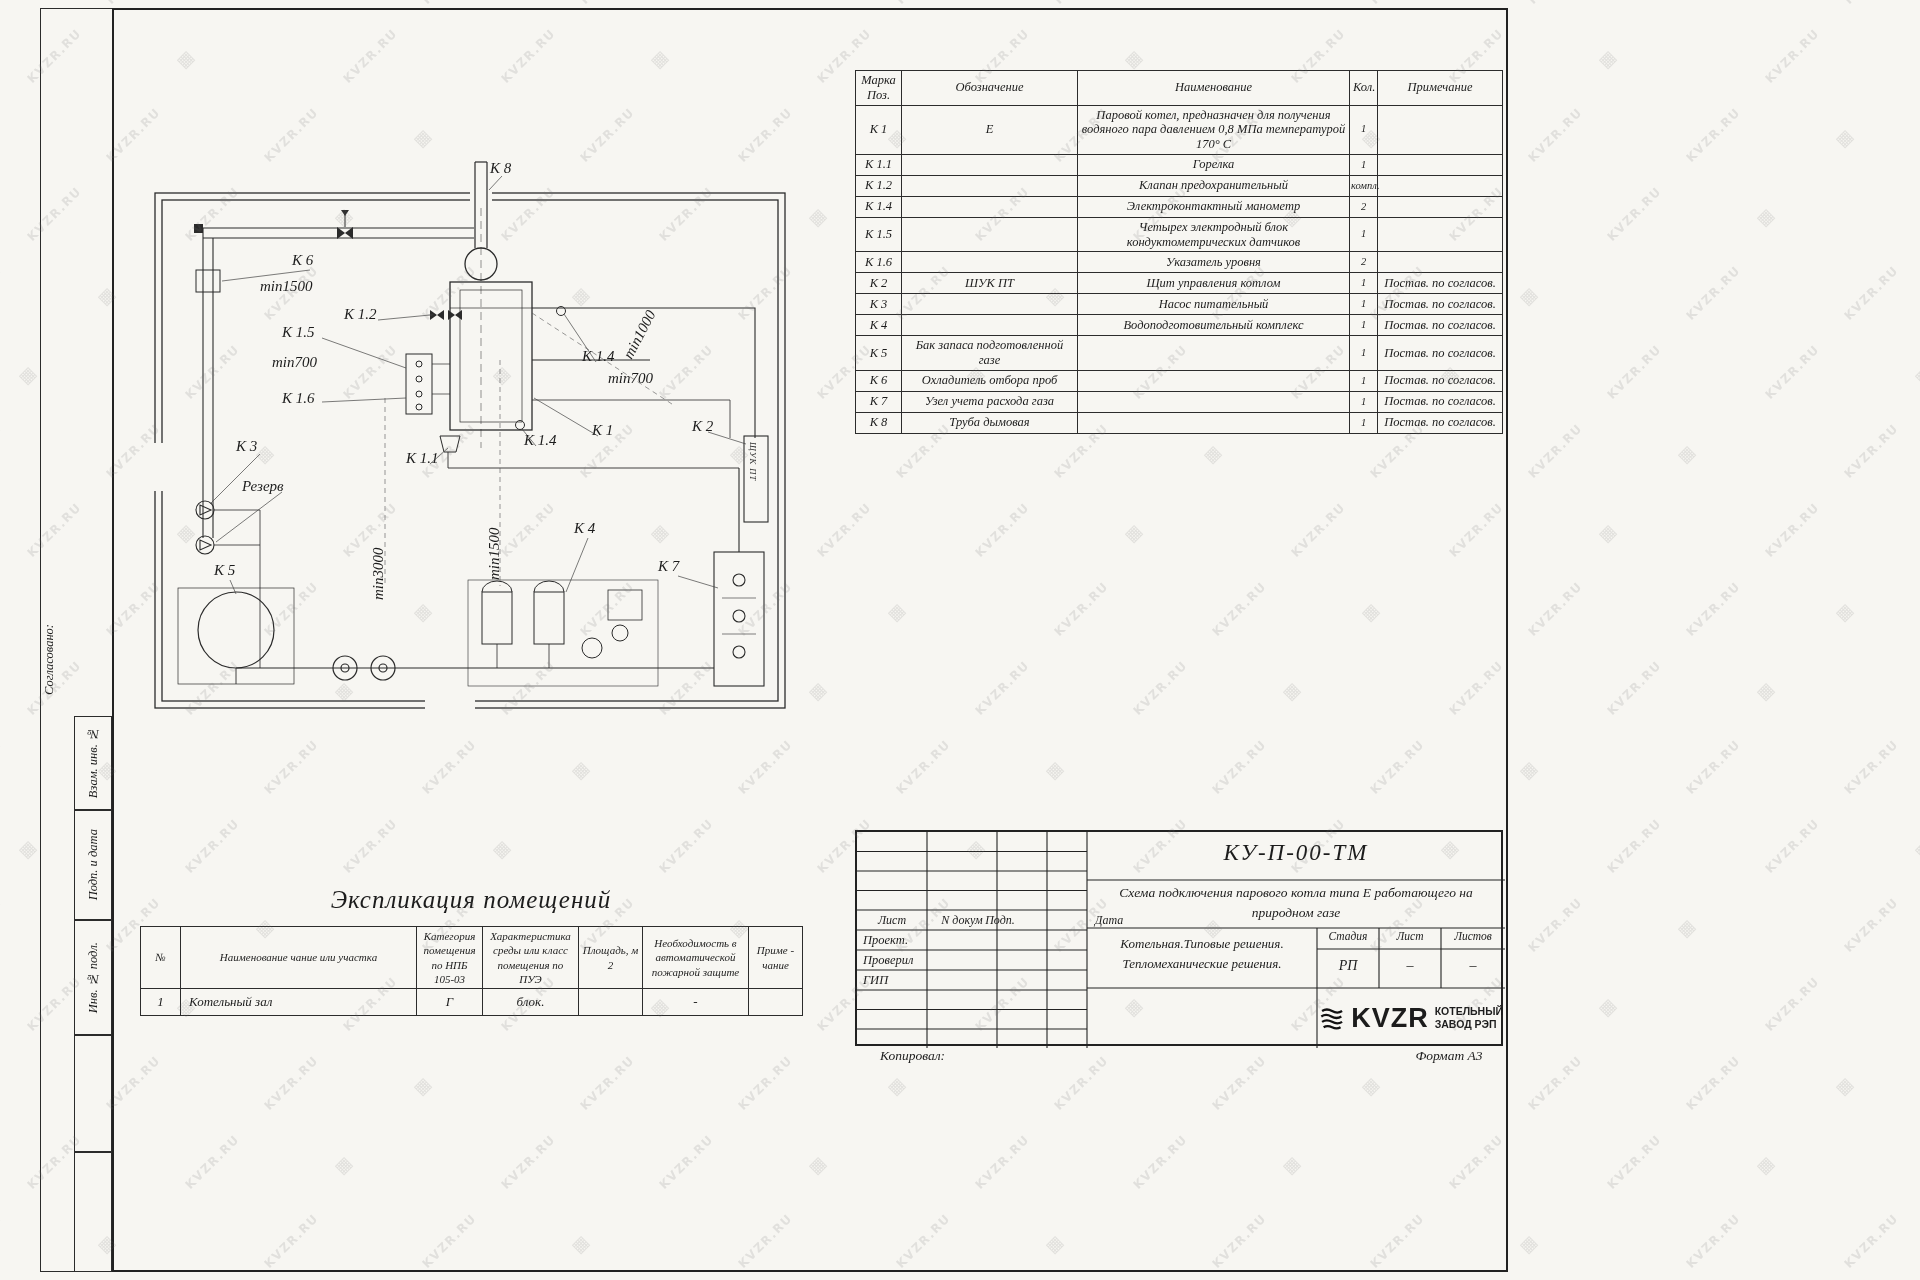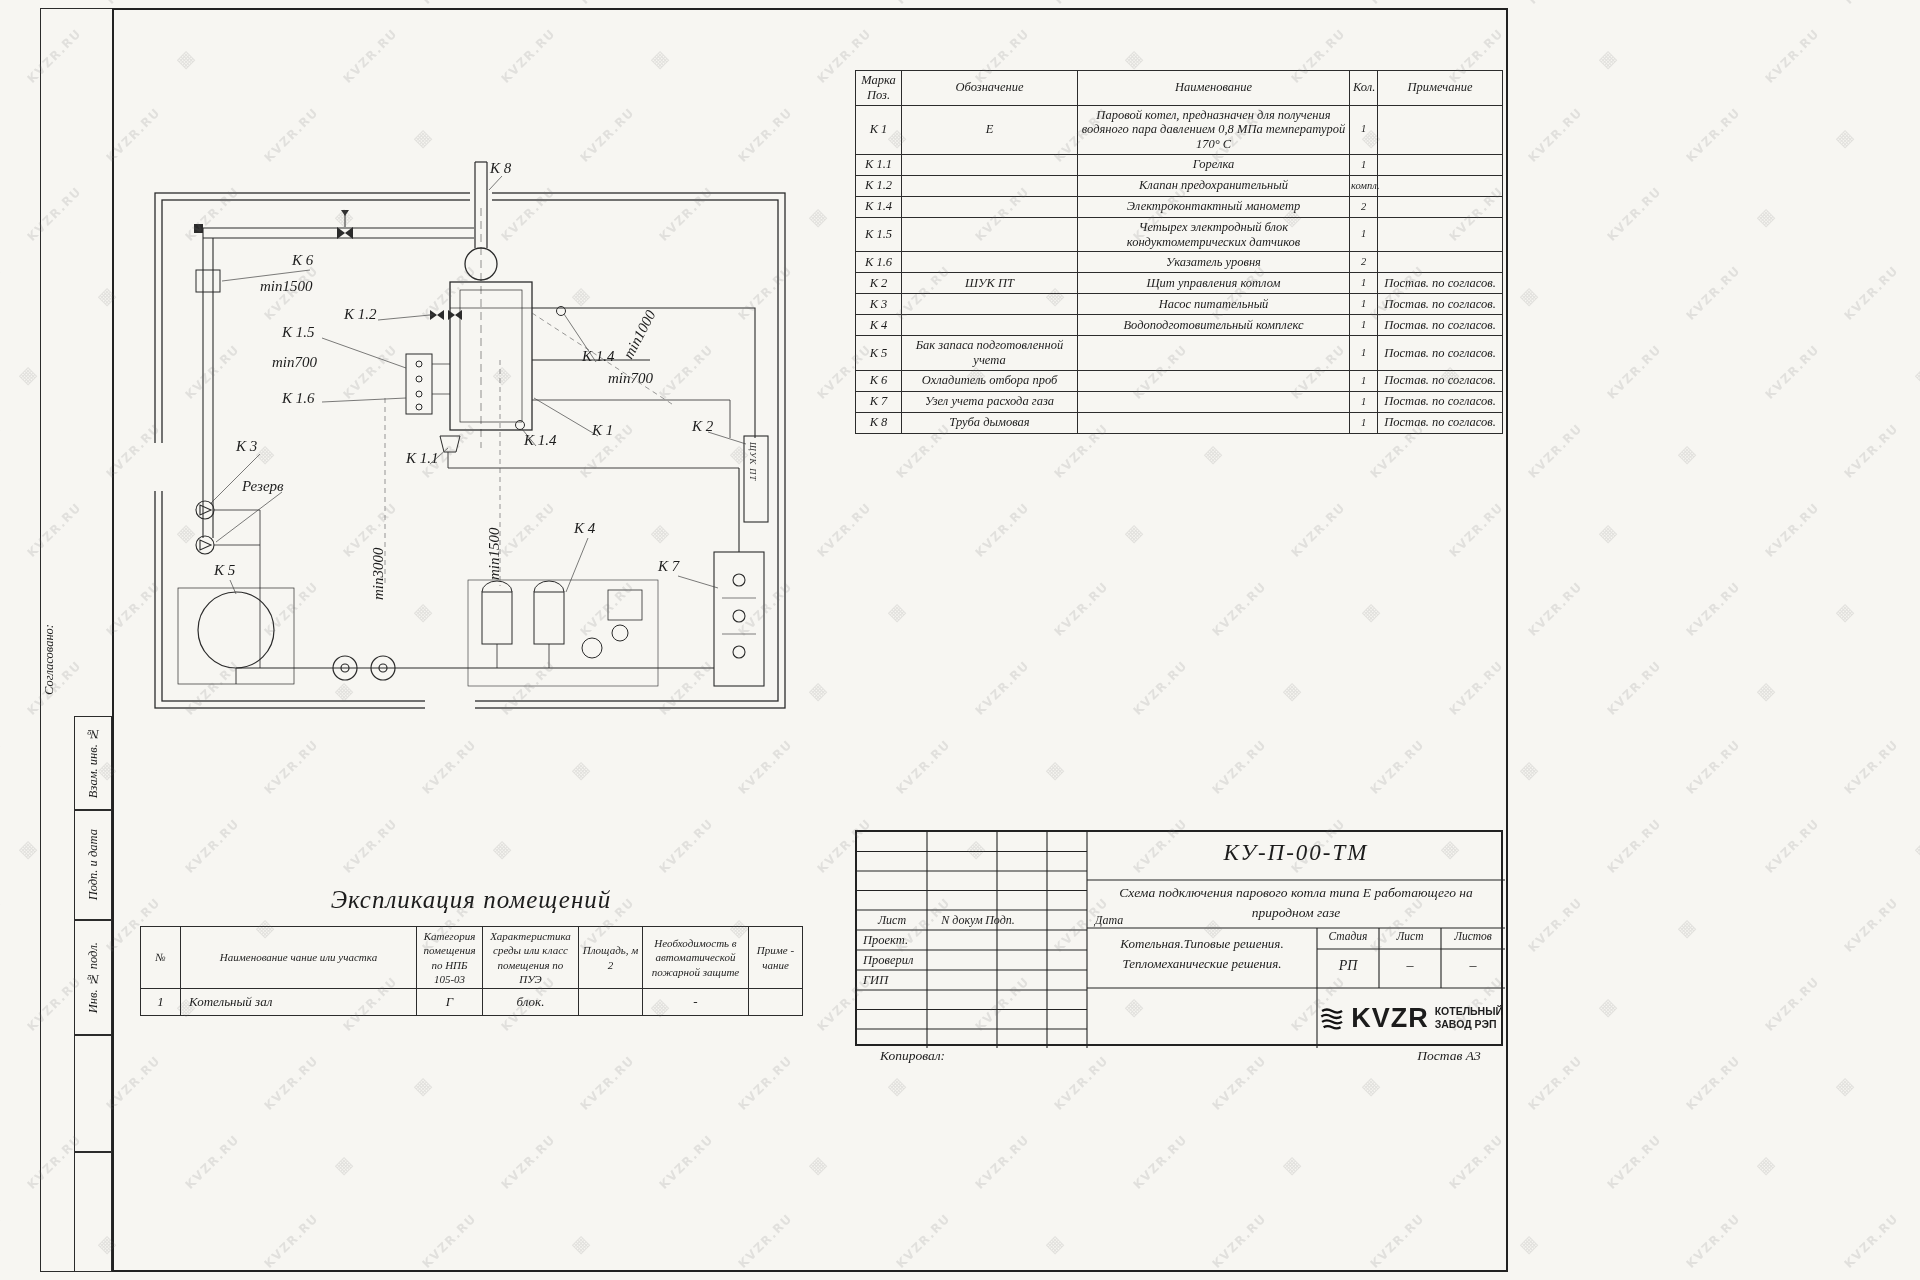--- a/index.html
+++ b/index.html
@@ -167,21 +167,21 @@
       </tr>
       <tr>
         <td>К 4</td>
         <td></td>
         <td>Водоподготовительный комплекс</td>
         <td class="qty">1</td>
         <td>Постав. по согласов.</td>
       </tr>
       <tr>
         <td>К 5</td>
-        <td>Бак запаса подготовленной учета</td>
+        <td>Бак запаса подготовленной газе</td>
         <td></td>
         <td class="qty">1</td>
         <td>Постав. по согласов.</td>
       </tr>
       <tr>
         <td>К 6</td>
         <td>Охладитель отбора проб</td>
         <td></td>
         <td class="qty">1</td>
         <td>Постав. по согласов.</td>
@@ -473,21 +473,21 @@
       </svg>
       <span class="kvzr">KVZR</span>
       <span class="co">
         <span>КОТЕЛЬНЫЙ</span><br>
         <span>ЗАВОД РЭП</span>
       </span>
     </div>
   </div>
 
   <div class="copied">Копировал:</div>
-  <div class="format">Постав А3</div>
+  <div class="format">Формат А3</div>
 
   <div class="wm-layer">
       <span class="wm" style="left: -60px; top: -30px;">KVZR.RU</span>
       <span class="wm" style="left: 98px; top: -30px;">KVZR.RU</span>
       <span class="wm" style="left: 414px; top: -30px;">KVZR.RU</span>
       <span class="wm" style="left: 572px; top: -30px;">KVZR.RU</span>
       <span class="wm" style="left: 888px; top: -30px;">KVZR.RU</span>
       <span class="wm" style="left: 1046px; top: -30px;">KVZR.RU</span>
       <span class="wm" style="left: 1362px; top: -30px;">KVZR.RU</span>
       <span class="wm" style="left: 1520px; top: -30px;">KVZR.RU</span>

